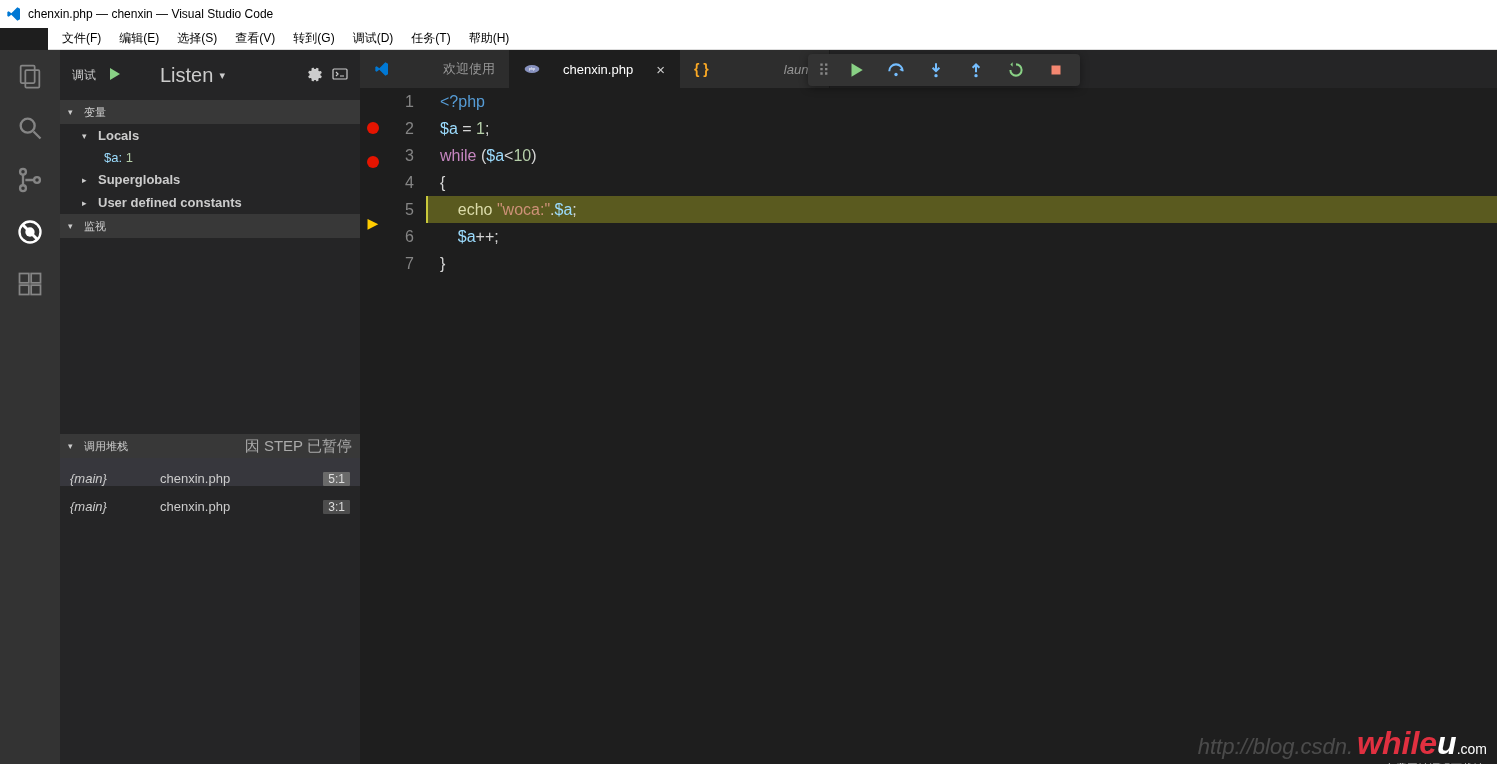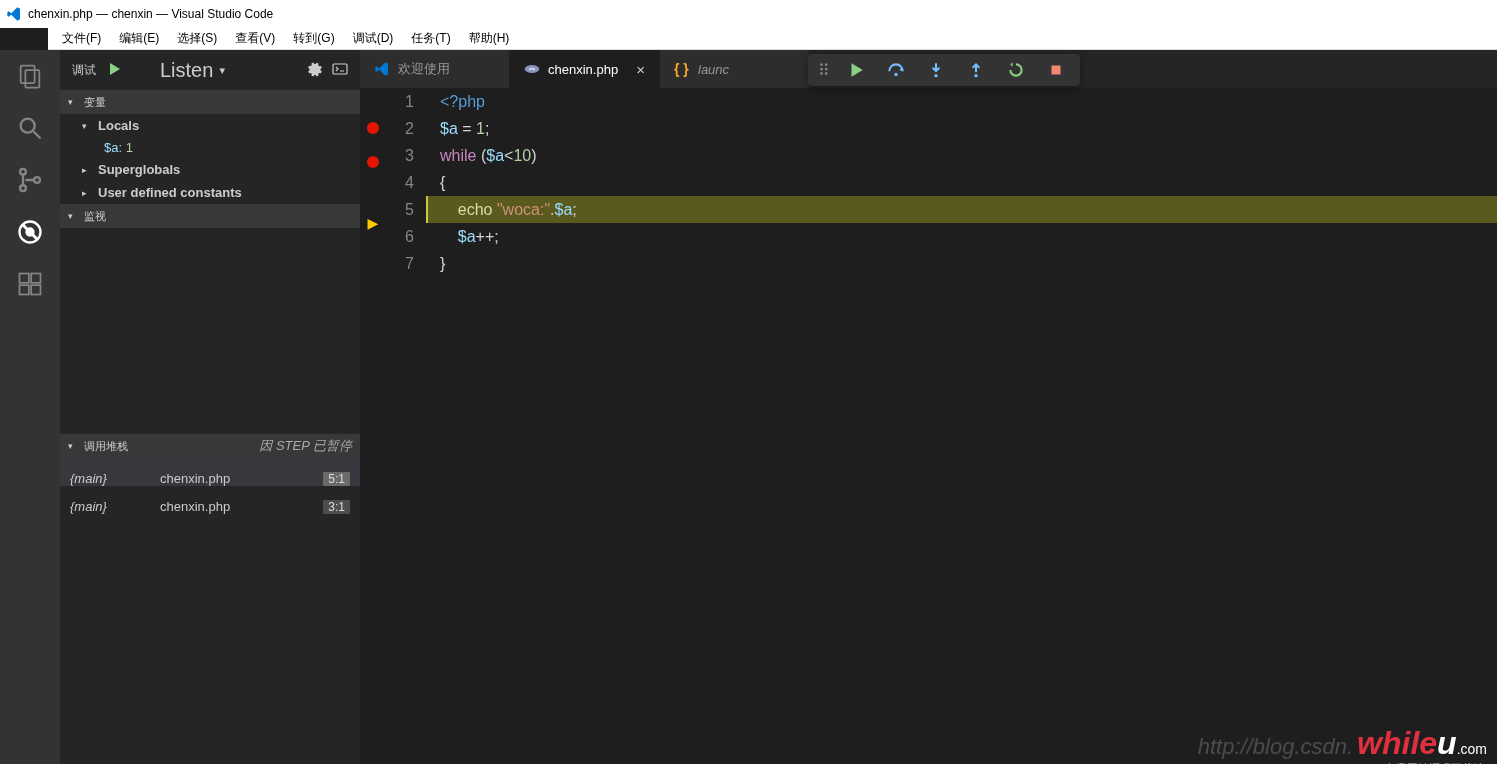--- a/index.html
+++ b/index.html
@@ -7,21 +7,21 @@
 .titlebar { background: #fff; color: #000; height: 28px; display: flex; align-items: center; padding: 0 6px; font-size: 12px; gap: 6px; }
 .titlebar svg { width: 16px; height: 16px; }
 .menubar { background: #fff; color: #000; height: 22px; display: flex; align-items: center; padding: 0 6px; font-size: 12px; gap: 2px; border-bottom: 1px solid #ddd; margin-left: 48px; }
 .menubar span { padding: 2px 8px; cursor: default; }
 .workspace { flex: 1; display: flex; overflow: hidden; }
 .activitybar { width: 60px; background: #333333; display: flex; flex-direction: column; align-items: center; padding-top: 10px; gap: 20px; }
 .activitybar .ab-icon { width: 32px; height: 32px; display: flex; align-items: center; justify-content: center; color: #858585; cursor: pointer; }
 .activitybar .ab-icon.active { color: #fff; }
 .activitybar svg { width: 28px; height: 28px; }
 .sidebar { width: 300px; background: #252526; display: flex; flex-direction: column; color: #ccc; font-size: 13px; }
-.sidebar-header { height: 40px; display: flex; align-items: center; gap: 10px; padding: 0 12px; background: #252526; }
+.sidebar-header { height: 50px; display: flex; align-items: center; gap: 10px; padding: 0 12px; background: #252526; }
 .sidebar-header .lbl { font-size: 12px; color: #ccc; }
 .sidebar-header .play { color: #89d185; }
 .sidebar-header .config { color: #ccc; font-size: 20px; margin-left: 28px; }
 .sidebar-header .arrow { color: #ccc; font-size: 11px; margin-left: -4px; }
 .sidebar-header .gear, .sidebar-header .term { color: #ccc; }
 .sidebar-header svg { width: 16px; height: 16px; }
 .section-hdr { background: #383838; height: 24px; display: flex; align-items: center; padding: 0 8px; font-size: 11px; color: #ccc; cursor: pointer; gap: 6px; justify-content: space-between; }
 .section-hdr .left { display: flex; align-items: center; gap: 6px; }
 .tw { font-size: 9px; display: inline-block; width: 10px; color: #ccc; }
 .var-node { padding: 4px 0 4px 22px; font-size: 13px; cursor: pointer; display: flex; align-items: center; gap: 6px; }
@@ -29,24 +29,24 @@
 .var-leaf .vn { color: #9cdcfe; }
 .var-leaf .vv { color: #b5cea8; }
 .section-body { flex: 0 0 auto; }
 .section-body.grow { flex: 1; }
 .callstack-row { display: flex; align-items: flex-end; height: 28px; padding: 0 10px; font-size: 13px; justify-content: space-between; cursor: pointer; }
 .callstack-row.sel { background: #37373d; }
 .callstack-row .fn { color: #ccc; font-style: italic; width: 90px; }
 .callstack-row .file { color: #ccc; flex: 1; text-align: left; }
 .callstack-row .pos { background: #4d4d4d; color: #ddd; padding: 0 5px; border-radius: 1px; font-size: 12px; }
 .callstack-row.sel .pos { background: #6a6a6a; }
-.pause-reason { color: #aaa; font-size: 13px; font-style: italic; }
+.pause-reason { color: #aaa; font-size: 15px; }
 .editor-area { flex: 1; display: flex; flex-direction: column; background: #1e1e1e; position: relative; }
 .tabs { height: 38px; background: #252526; display: flex; align-items: stretch; }
-.tab { display: flex; align-items: center; gap: 8px; padding: 0 14px; font-size: 13px; color: #969696; background: #2d2d2d; border-right: 1px solid #1e1e1e; cursor: pointer; min-width: 150px; }
+.tab { display: flex; align-items: center; gap: 23px; padding: 0 14px; font-size: 13px; color: #969696; background: #2d2d2d; border-right: 1px solid #1e1e1e; cursor: pointer; min-width: 150px; justify-content: space-between; }
 .tab.active { background: #1e1e1e; color: #fff; }
 .tab .ticon { width: 16px; height: 16px; }
 .tab .close { color: #ccc; font-size: 15px; margin-left: auto; }
 .tab.italic .tabname { font-style: italic; }
 .debug-toolbar { position: absolute; top: 4px; left: 448px; height: 32px; background: #333333; border-radius: 4px; display: flex; align-items: center; padding: 0 6px; box-shadow: 0 2px 8px rgba(0,0,0,0.4); z-index: 10; gap: 4px; }
 .debug-toolbar .grip { color: #888; cursor: move; padding: 0 4px; }
 .debug-toolbar .dbtn { width: 36px; height: 28px; display: flex; align-items: center; justify-content: center; cursor: pointer; }
 .debug-toolbar svg { width: 18px; height: 18px; }
 .editor { flex: 1; display: flex; font-family: Consolas, monospace; font-size: 16px; line-height: 27px; overflow: hidden; }
 .gutter-bp { width: 26px; background: #1e1e1e; }

